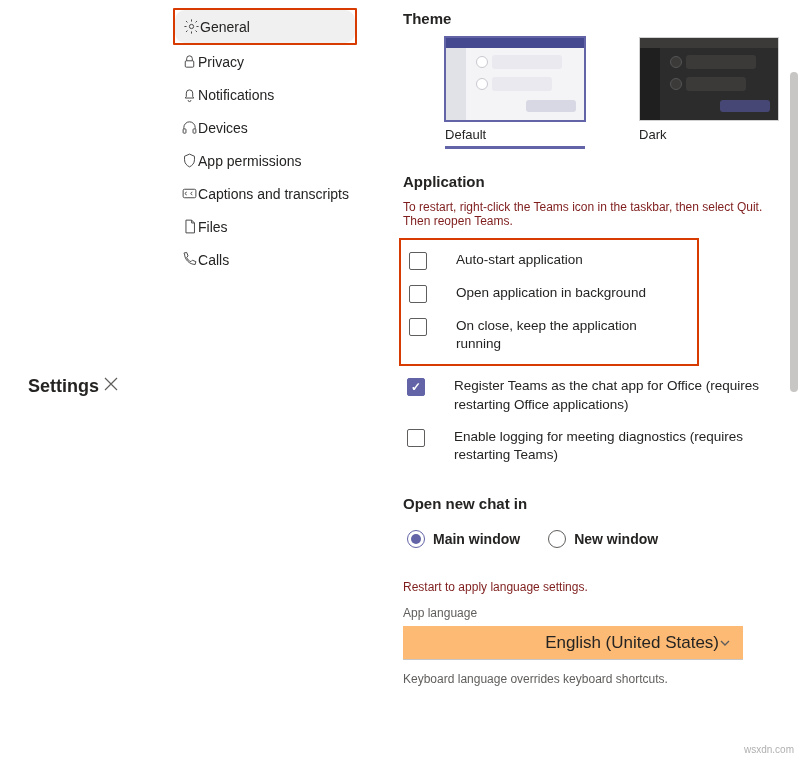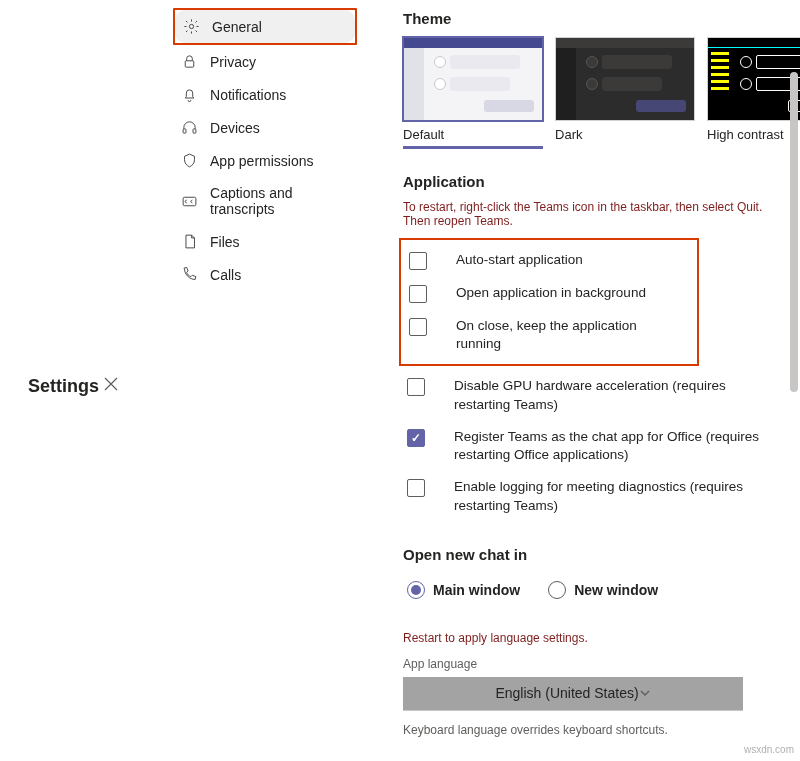--- a/index.html
+++ b/index.html
@@ -3,28 +3,28 @@
 <meta charset="utf-8">
 <style>
 * { box-sizing: border-box; margin: 0; padding: 0; font-family: "Segoe UI", -apple-system, sans-serif; }
 body { background: #fff; color: #252423; width: 800px; height: 761px; overflow: hidden; position: relative; }
 .window { display: flex; flex-direction: row; height: 100%; }
 .header { display: flex; justify-content: space-between; align-items: center; padding: 24px 28px 12px 28px; }
 .header h1 { font-size: 18px; font-weight: 700; }
 .close-btn { font-size: 18px; color: #605e5c; cursor: pointer; background: none; border: none; padding: 4px; }
 .body { display: flex; flex: 1; overflow: hidden; }
 .sidebar { width: 224px; padding: 8px 18px 0 22px; }
-.sidebar-item { display: flex; align-items: center; gap: 12px; padding: 8px 8px; font-size: 14px; color: #252423; cursor: pointer; border-radius: 10px; }
+.sidebar-item { display: flex; align-items: center; padding: 8px 8px; font-size: 14px; color: #252423; cursor: pointer; border-radius: 10px; }
 .sidebar-item.active { background: #f0f0f0; }
 .sidebar .hl { border: 2px solid #d83b01; border-radius: 1px; }
 .sidebar svg { width: 17px; height: 17px; stroke: #4a4a4a; fill: none; stroke-width: 1.4; flex-shrink: 0; }
 .content { flex: 1; padding: 4px 30px 0 28px; overflow-y: auto; overflow-x: hidden; }
 .section-title { font-size: 15px; font-weight: 700; margin: 6px 0 10px 0; }
 .themes { display: flex; gap: 12px; margin-bottom: 24px; }
-.theme { width: 140px; cursor: pointer; }
+.theme { width: 140px; cursor: pointer; margin-left: 42px; }
 .theme-preview { width: 140px; height: 84px; border: 1px solid #d1d1d1; margin-bottom: 6px; position: relative; overflow: hidden; }
 .theme.sel .theme-preview { outline: 2px solid #6264a7; outline-offset: -1px; }
 .theme.sel { border-bottom: 3px solid #6264a7; padding-bottom: 4px; }
 .theme-label { font-size: 13px; color: #252423; }
 .tp-default { background: #f4f4f6; }
 .tp-default .titlebar { height: 10px; background: #454a90; }
 .tp-default .side { position: absolute; left: 0; top: 10px; width: 20px; bottom: 0; background: #e1e1e8; }
 .tp-default .bubble { position: absolute; background: #e9e9ef; border-radius: 3px; }
 .tp-default .av { position: absolute; width: 12px; height: 12px; border-radius: 50%; background: #fff; border: 1px solid #c8c8d0; }
 .tp-dark { background: #2d2c2c; }
@@ -45,21 +45,21 @@
 .check-row .cb.checked { background: #6264a7; border-color: #6264a7; }
 .check-row .cb.checked::after { content: "✓"; color: #fff; font-size: 12px; font-weight: 700; }
 .check-row label { cursor: pointer; line-height: 1.35; margin-left: 17px; }
 .sub-section { margin-top: 24px; }
 .radio-row { display: flex; gap: 28px; padding: 8px 4px; }
 .radio-opt { display: flex; align-items: center; gap: 8px; font-size: 14px; cursor: pointer; font-weight: bold; }
 .radio-opt .rb { width: 18px; height: 18px; border: 1.5px solid #605e5c; border-radius: 50%; display: flex; align-items: center; justify-content: center; }
 .radio-opt.sel .rb { border-color: #6264a7; }
 .radio-opt.sel .rb::after { content: ""; width: 10px; height: 10px; background: #6264a7; border-radius: 50%; }
 .field-label { font-size: 12px; color: #605e5c; margin: 12px 0 6px 0; }
-.select { width: 340px; height: 34px; background: #a3a3a3; border: none; border-bottom: 1px solid #c8c6c4; display: flex; align-items: center; justify-content: center; padding: 0 12px; font-size: 14px; cursor: pointer; }
+.select { width: 340px; height: 34px; background: #fdba74; border: none; border-bottom: 1px solid #c8c6c4; display: flex; align-items: center; justify-content: flex-end; padding: 0 12px; font-size: 17px; cursor: pointer; }
 .select .chev { width: 12px; height: 12px; }
 .scrollbar-fake { position: absolute; right: 2px; top: 72px; width: 8px; height: 320px; background: #c8c6c4; border-radius: 4px; }
 .watermark { position: absolute; right: 6px; bottom: 6px; font-size: 10px; color: #b0b0b0; }
 </style>
 </head>
 <body>
 
 <div class="window">
   <div class="header">
     <h1>Settings</h1>
@@ -188,24 +188,20 @@
         <div class="check-row">
           <span class="cb"></span>
           <label>Open application in background</label>
         </div>
         <div class="check-row">
           <span class="cb"></span>
           <label>On close, keep the application running</label>
         </div>
       </div>
       <div class="check-row">
-        <span class="cb"></span>
-        <label>Disable GPU hardware acceleration (requires restarting Teams)</label>
-      </div>
-      <div class="check-row">
         <span class="cb checked"></span>
         <label>Register Teams as the chat app for Office (requires restarting Office applications)</label>
       </div>
       <div class="check-row">
         <span class="cb"></span>
         <label>Enable logging for meeting diagnostics (requires restarting Teams)</label>
       </div>
 
       <div class="sub-section">
         <h2 class="section-title">Open new chat in</h2>

